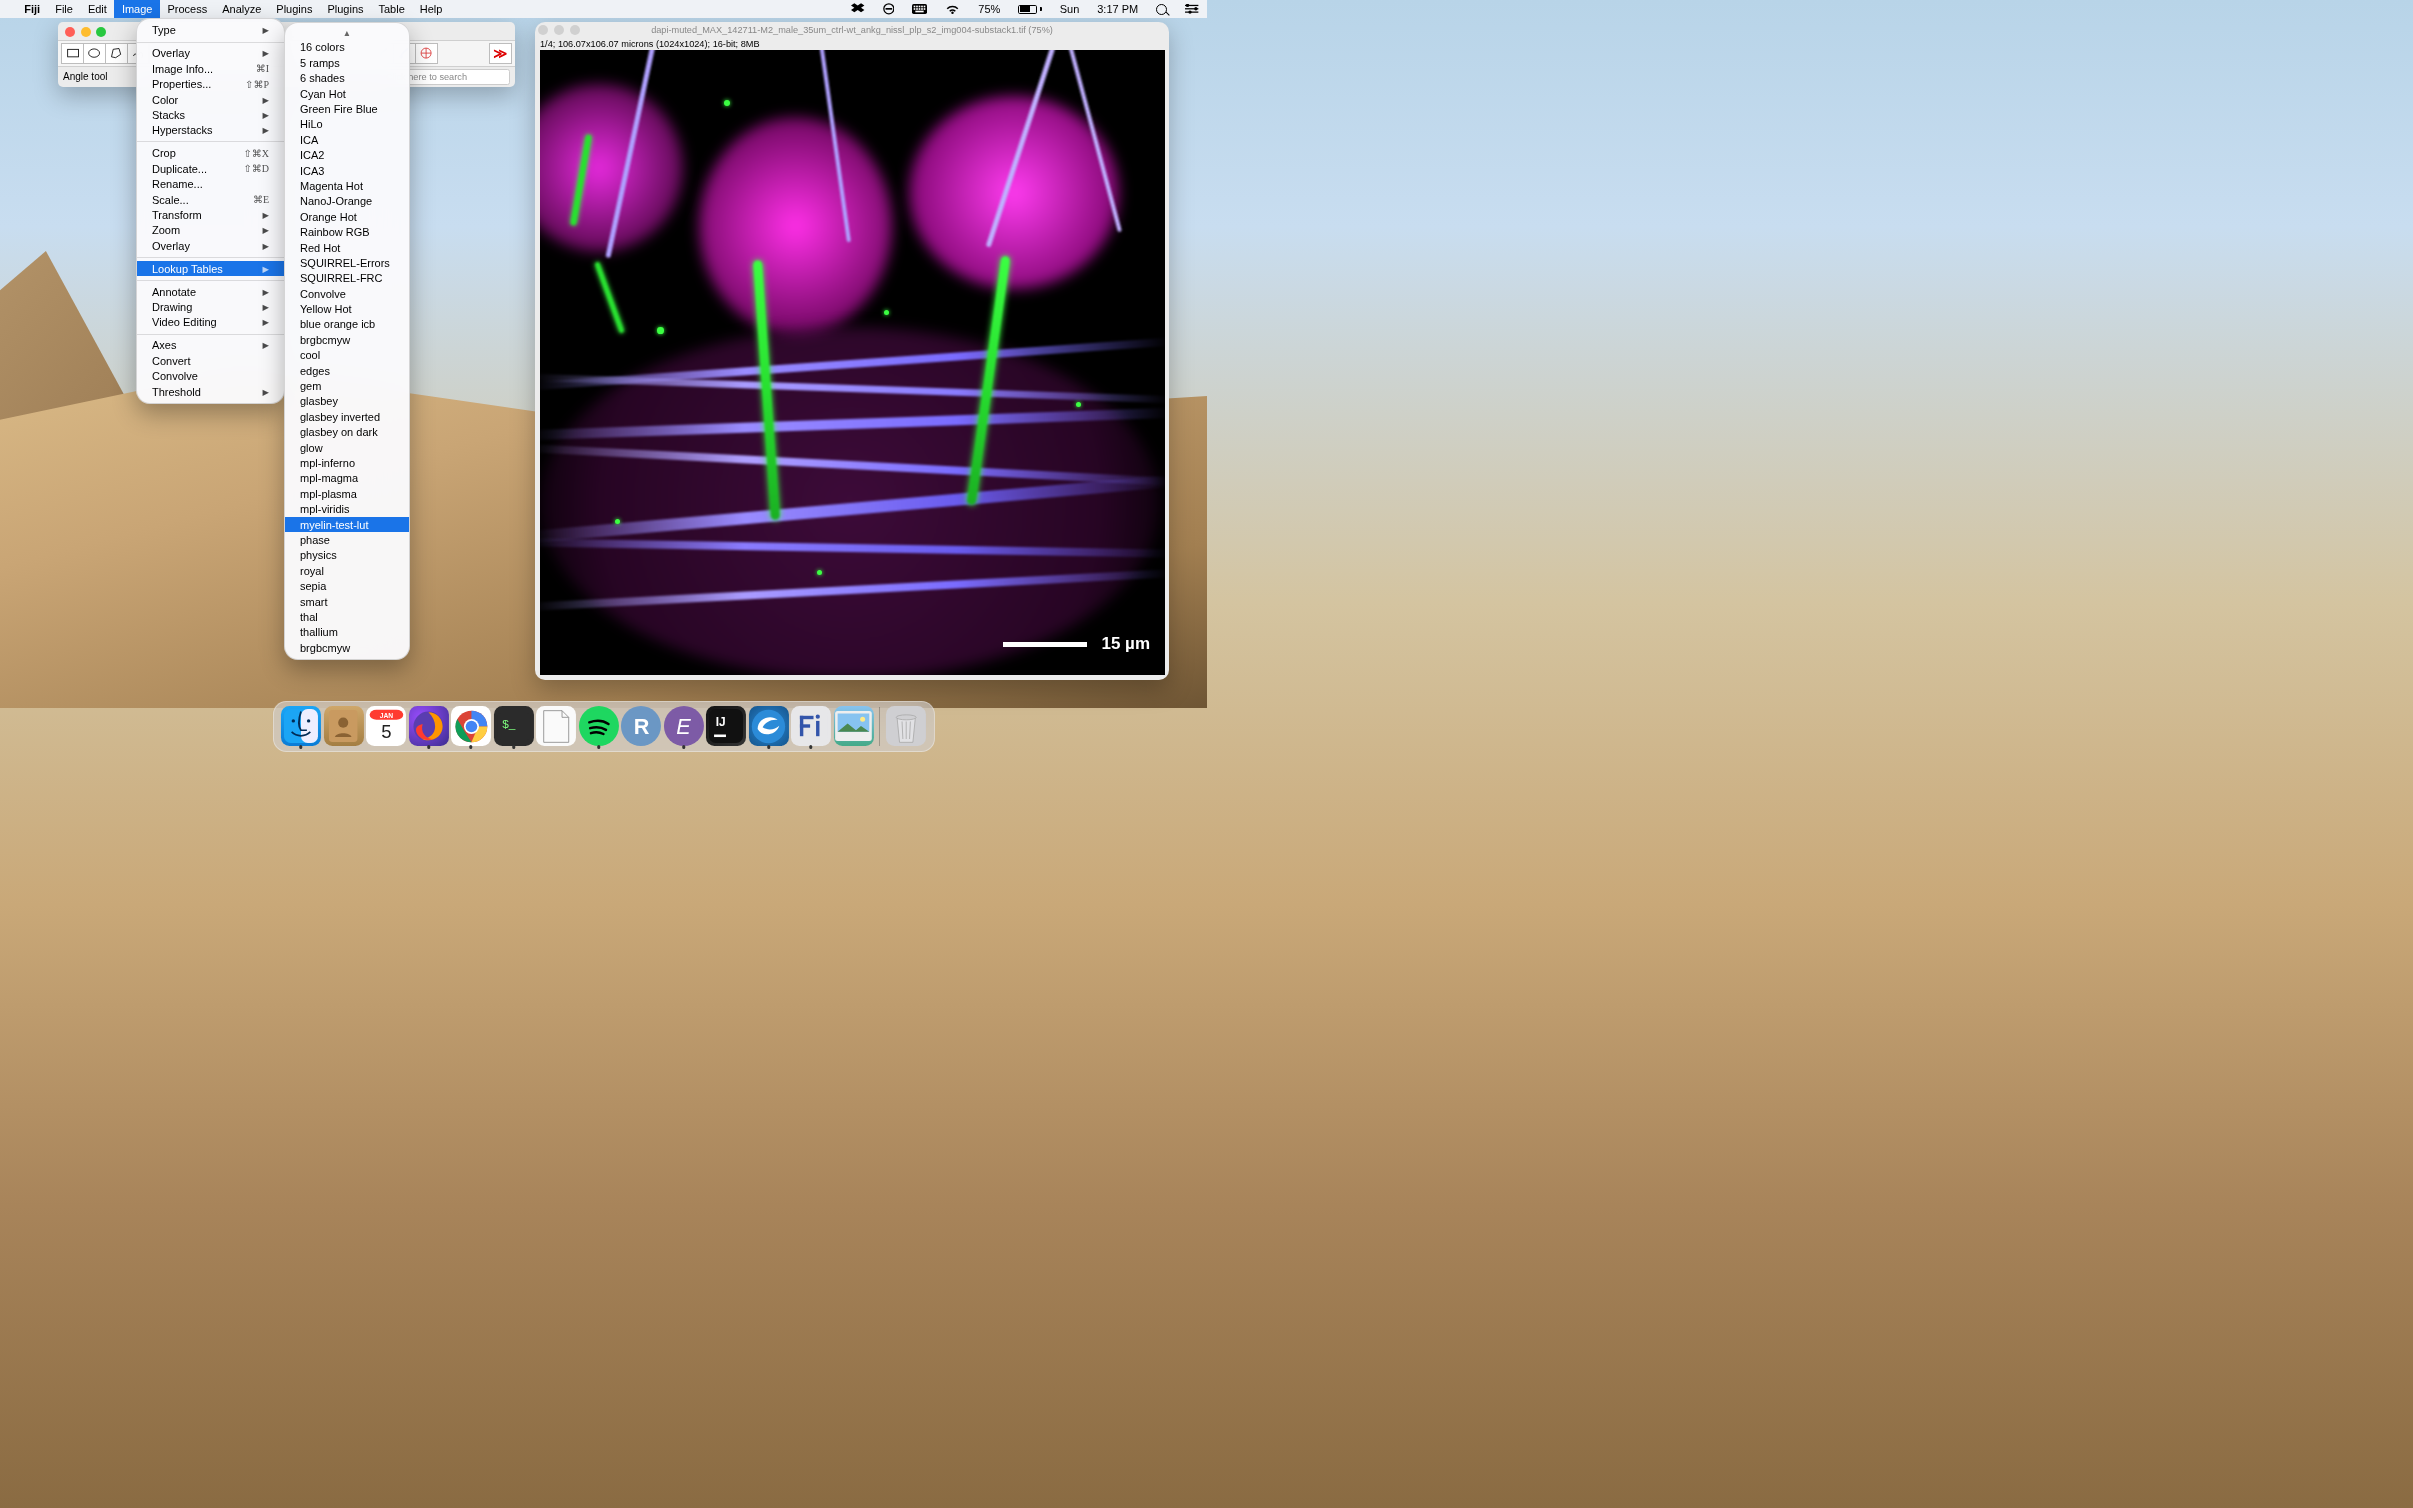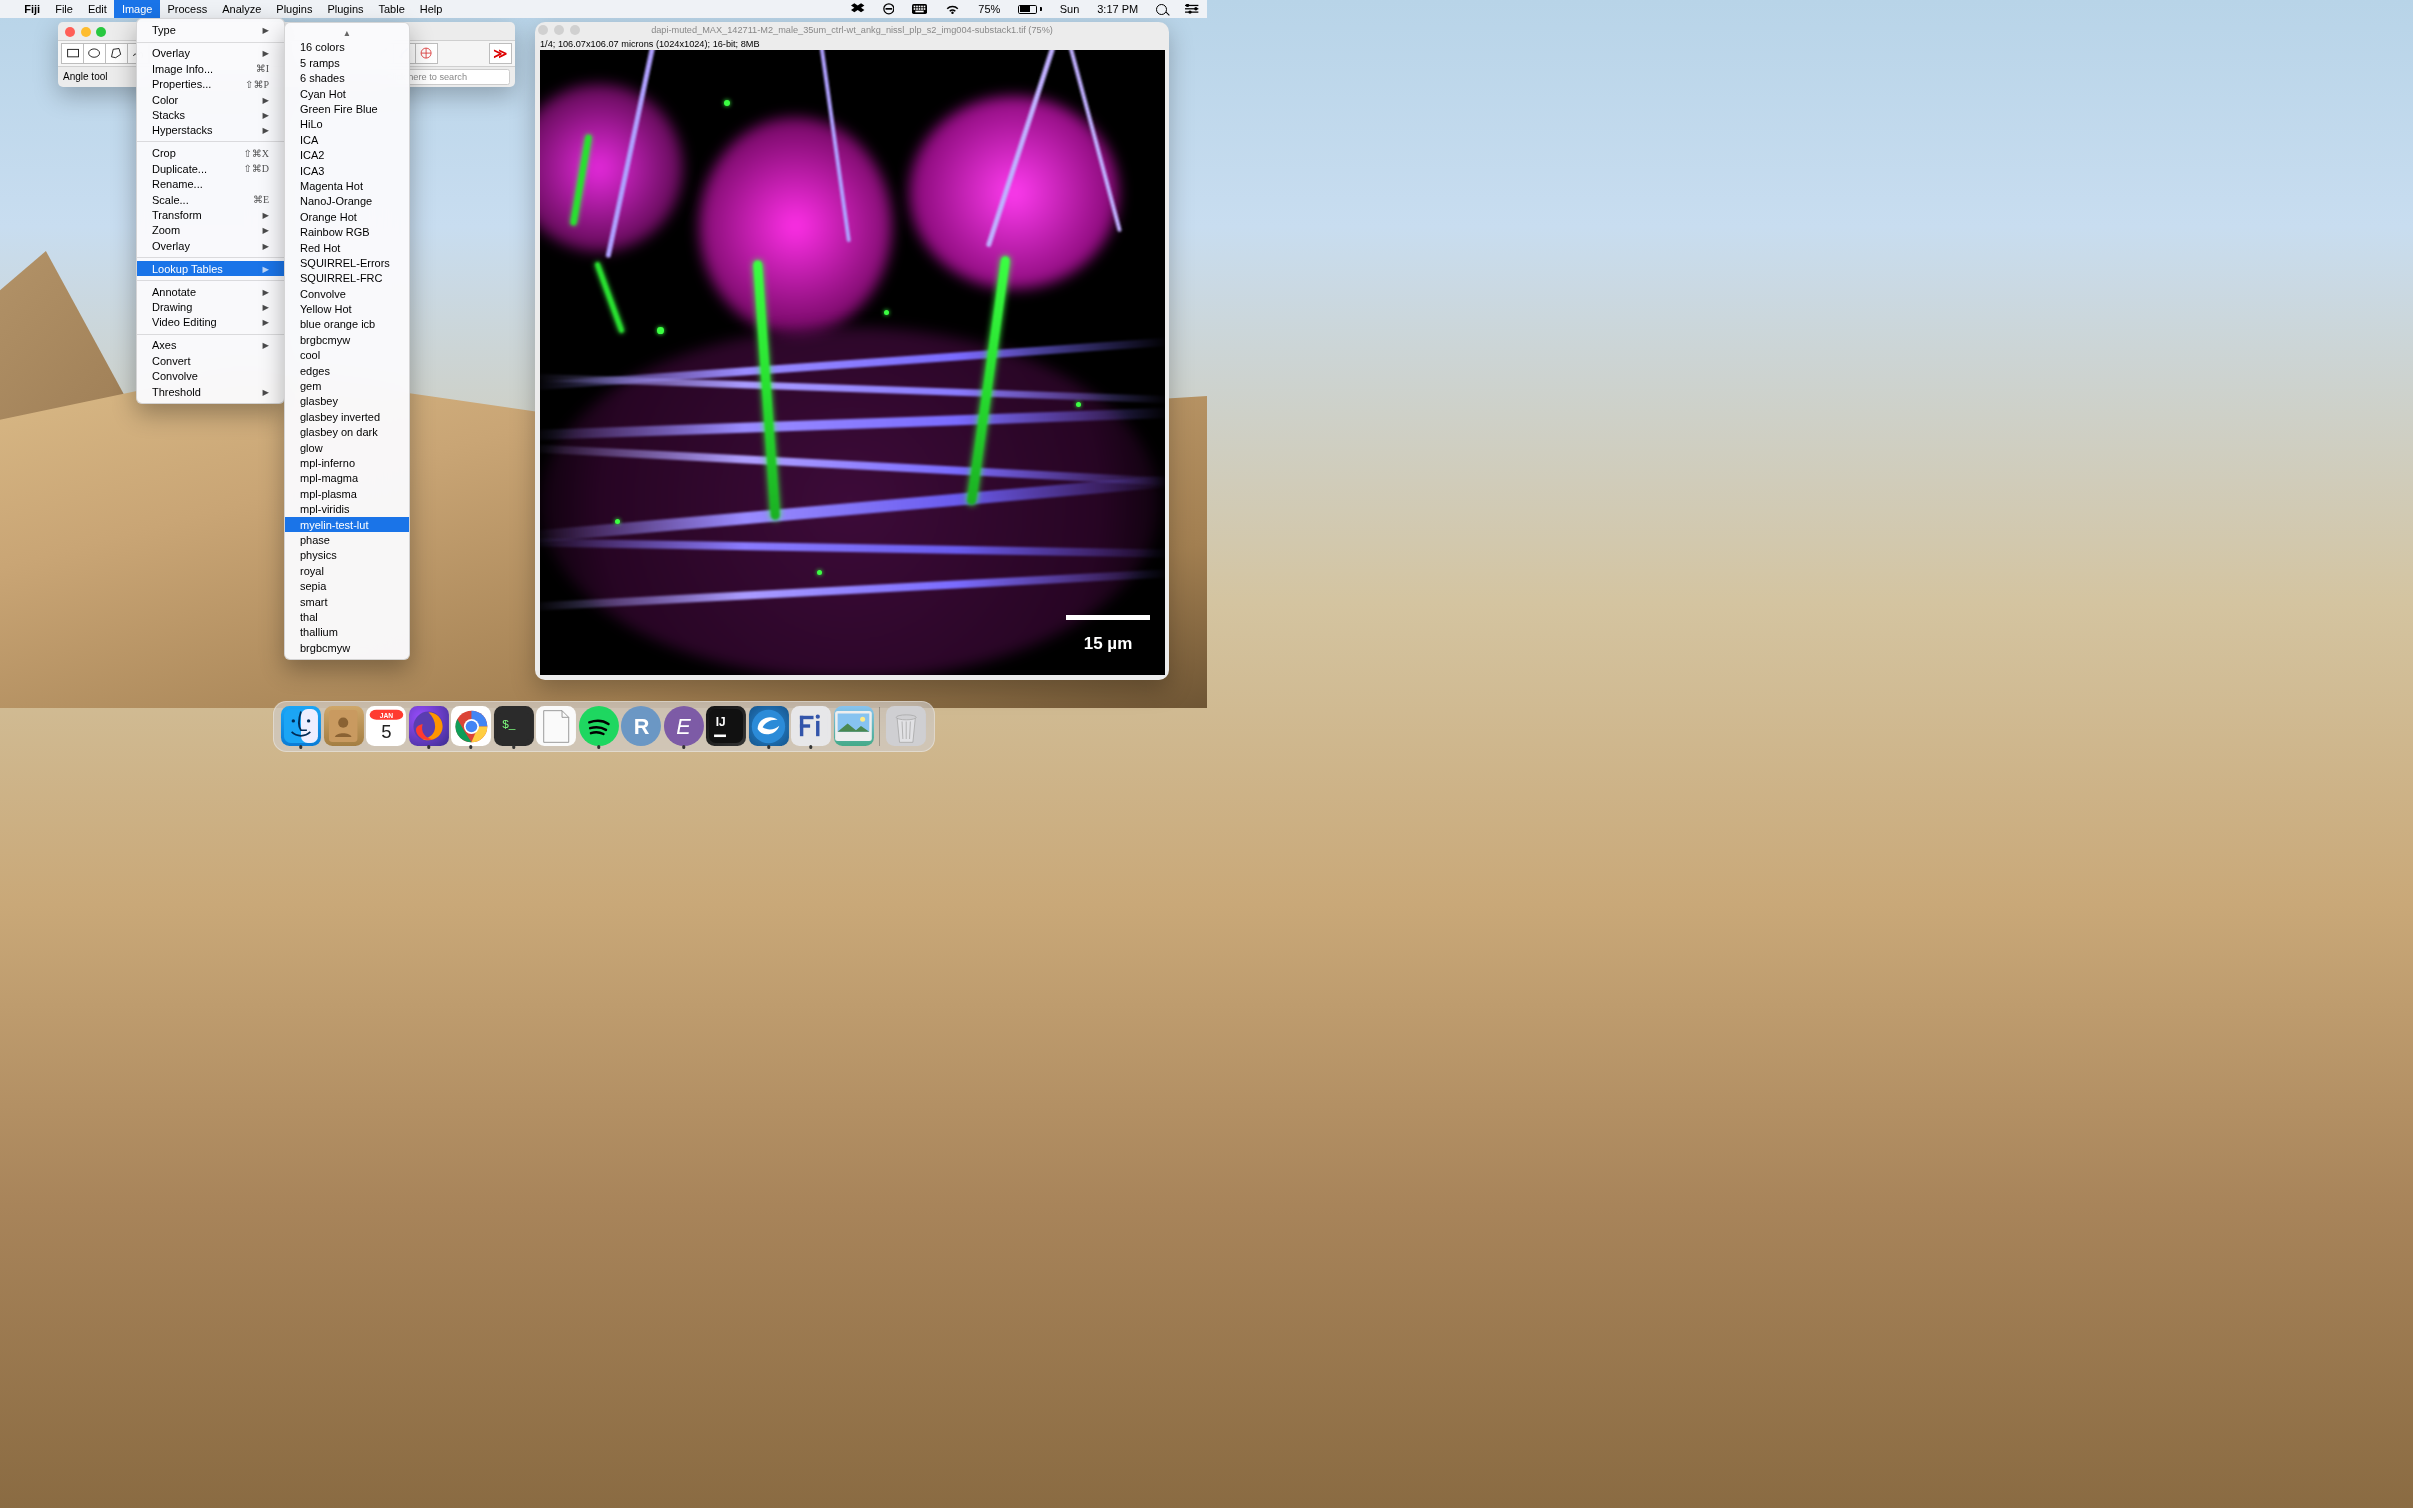--- a/index.html
+++ b/index.html
@@ -59,21 +59,21 @@
 .tool-row { display:flex; padding:1.7px 3.4px; gap:0; border-top:0.8px solid #cfcfcf; border-bottom:0.8px solid #cfcfcf; background:#f5f5f5;}
 .tool-btn { width:22.6px;height:21px;border:0.8px solid #bdbdbd;background:#fff;display:flex;align-items:center;justify-content:center;margin-right:-0.8px;}
 .tool-btn svg{width:14.2px;height:14.2px;}
 .more-btn{width:22.6px;height:21px;border:0.8px solid #bdbdbd;background:#fff;color:#d00;font-weight:bold;display:flex;align-items:center;justify-content:center;margin-left:auto;}
 .status-row{display:flex;padding:2.5px 5px;font-size:10px;align-items:center;}
 .status-row .search{margin-left:auto;font-size:9.2px;color:#888;background:#fff;border:0.8px solid #ccc;border-radius:2.5px;padding:1.7px 42px 1.7px 11.7px;}
 
 
 .menu-pane {
   position: absolute; background:rgba(250,250,252,.97); backdrop-filter:blur(17px);
-  border:0.8px solid rgba(0,0,0,.15); border-radius:6px;
+  border:0.8px solid rgba(0,0,0,.15); border-radius:14px;
   box-shadow: 0 10px 25px rgba(0,0,0,.3);
   font-size:11px; padding:3.4px 0; z-index:60;
 }
 .mi { display:flex; align-items:center; padding:1.3px 15px; height:15.4px; white-space:nowrap;}
 .mi.sel{ background:#1a74e8; color:#fff; }
 .mi .arrow{ margin-left:auto; font-size:8.4px; opacity:.7;}
 .mi .sc{ margin-left:auto; font-size:10px; opacity:.7; font-family:-apple-system;}
 .sep{ height:0.8px; background:rgba(0,0,0,.12); margin:3.4px 0; }
 .scroll-up{ text-align:center; font-size:8.4px; padding:1.7px 0; color:#666;}
 
@@ -81,21 +81,21 @@
 .img-win {
   position:absolute; top:22px; left:535px; width:634px;
   background:#ececec; border-radius:10px; box-shadow:0 8.4px 25px rgba(0,0,0,.25);
   z-index:4;
 }
 .img-title{ display:flex;align-items:center;justify-content:center;padding:2.5px 5px;font-size:9.2px;color:#888;position:relative;}
 .img-title .traffic{position:absolute;left:3.4px;top:2.5px;padding:0;gap:5.9px;}
 .img-title .tl{background:#d0d0d0;}
 .img-info{ font-size:9.2px; padding:1.7px 5px; color:#000;}
 .img-canvas{ width:625px; height:625px; margin:0 5px 5px; background:#000; position:relative; overflow:hidden;}
-.scale-bar{position:absolute;right:15px;bottom:21px;color:#fff;font-weight:700;font-size:17px;display:flex;flex-direction:column;align-items:center;gap:14px;}
+.scale-bar{position:absolute;right:15px;bottom:21px;color:#fff;font-weight:700;font-size:17px;display:flex;align-items:center;gap:14px;}
 .scale-bar .bar{width:84px;height:5px;background:#fff;}
 
 
 .fluor{position:absolute;inset:0;}
 .blob{position:absolute;border-radius:50%;filter:blur(6.7px);}
 .fiber{position:absolute;border-radius:34px;filter:blur(0.8px);}
 
 
 .dock{
   position:absolute;bottom:2.5px;left:50%;transform:translateX(-50%);

